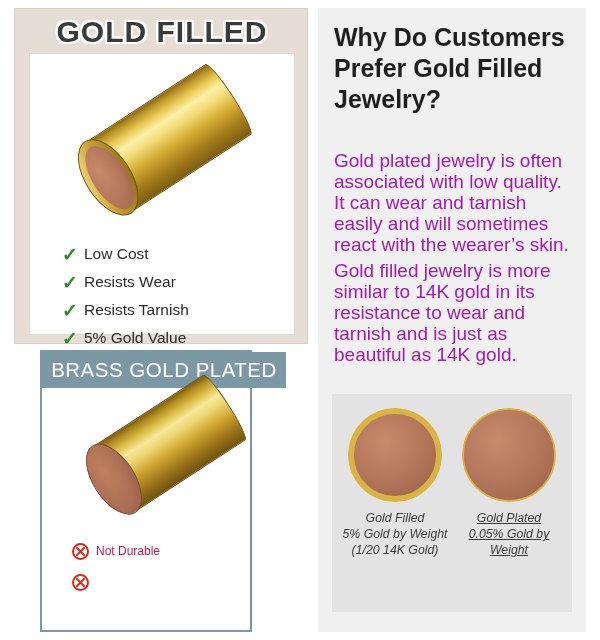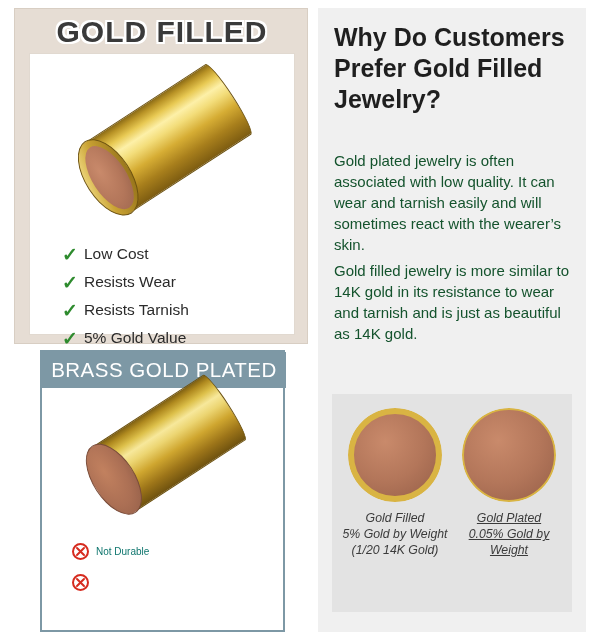--- a/index.html
+++ b/index.html
@@ -110,21 +110,21 @@
   .check-label {
     font-size: 15.5px;
     color: #2b2b2b;
     text-align: center;
   }
 
   
   .panel-brass {
     position: absolute;
     left: 40px; top: 350px;
-    width: 245px; height: 282px;
+    width: 212px; height: 282px;
     background: #ffffff;
     border: 2px solid #7d98a5;
   }
   .brass-title-bar {
     position: absolute;
     left: 0; top: 0;
     width: 244px; height: 36px;
     background: #7d98a5;
     display: flex;
     align-items: center;
@@ -166,22 +166,22 @@
     height: 26px;
     margin-bottom: 5px;
   }
   .x-mark {
     width: 24px;
     height: 17px;
     position: relative;
   }
   .x-mark svg { display: block; }
   .x-label {
-    font-size: 10px;
-    color: #0f766e;
+    font-size: 12px;
+    color: #be185d;
   }
 
   
   .panel-right {
     position: absolute;
     left: 318px; top: 8px;
     width: 268px; height: 624px;
     background: #f0f0f0;
   }
   .right-heading {
@@ -190,23 +190,23 @@
     width: 244px;
     font-size: 25px;
     font-weight: bold;
     line-height: 31px;
     color: #1f1f1f;
   }
   .right-para {
     position: absolute;
     left: 16px;
     width: 240px;
-    font-size: 15px;
+    font-size: 19px;
     line-height: 21px;
-    color: #14532d;
+    color: #a21caf;
   }
   .para-1 { top: 142px; }
   .para-2 { top: 252px; }
 
   .compare-box {
     position: absolute;
     left: 14px; top: 386px;
     width: 240px; height: 218px;
     background: #e3e3e3;
   }

